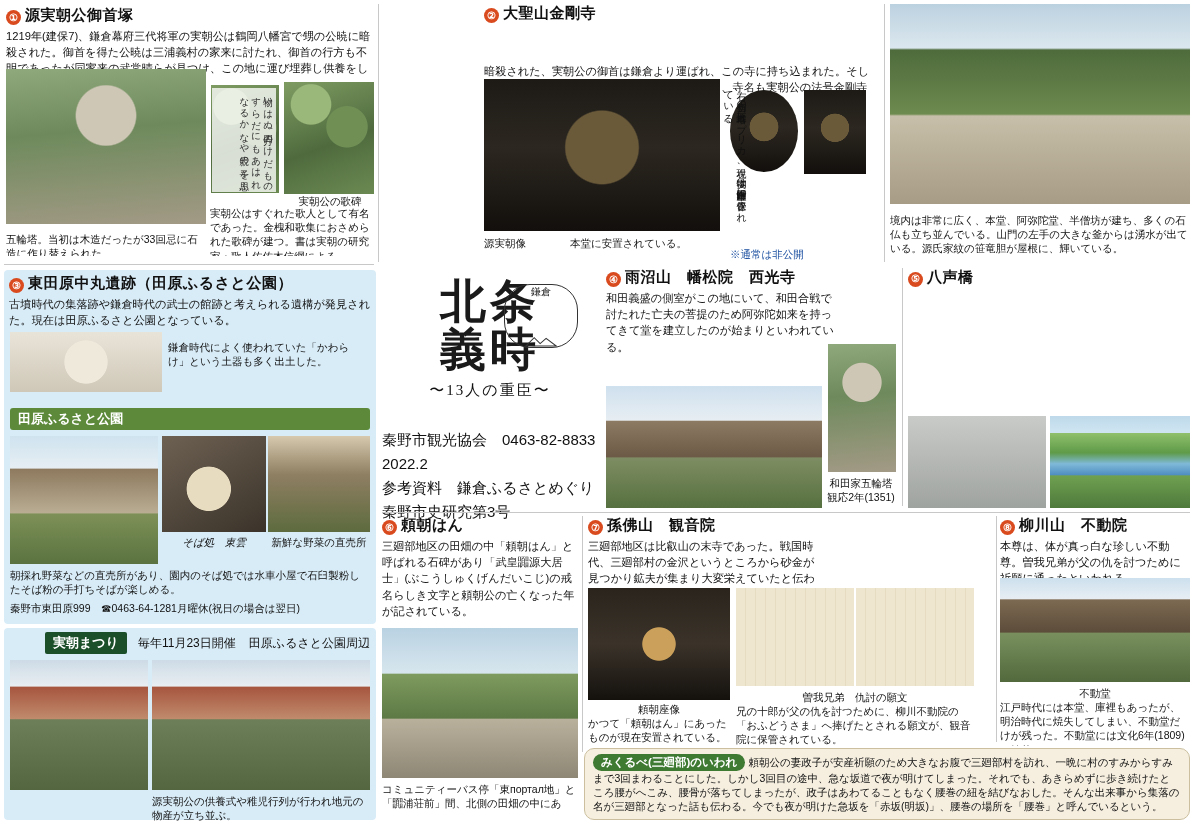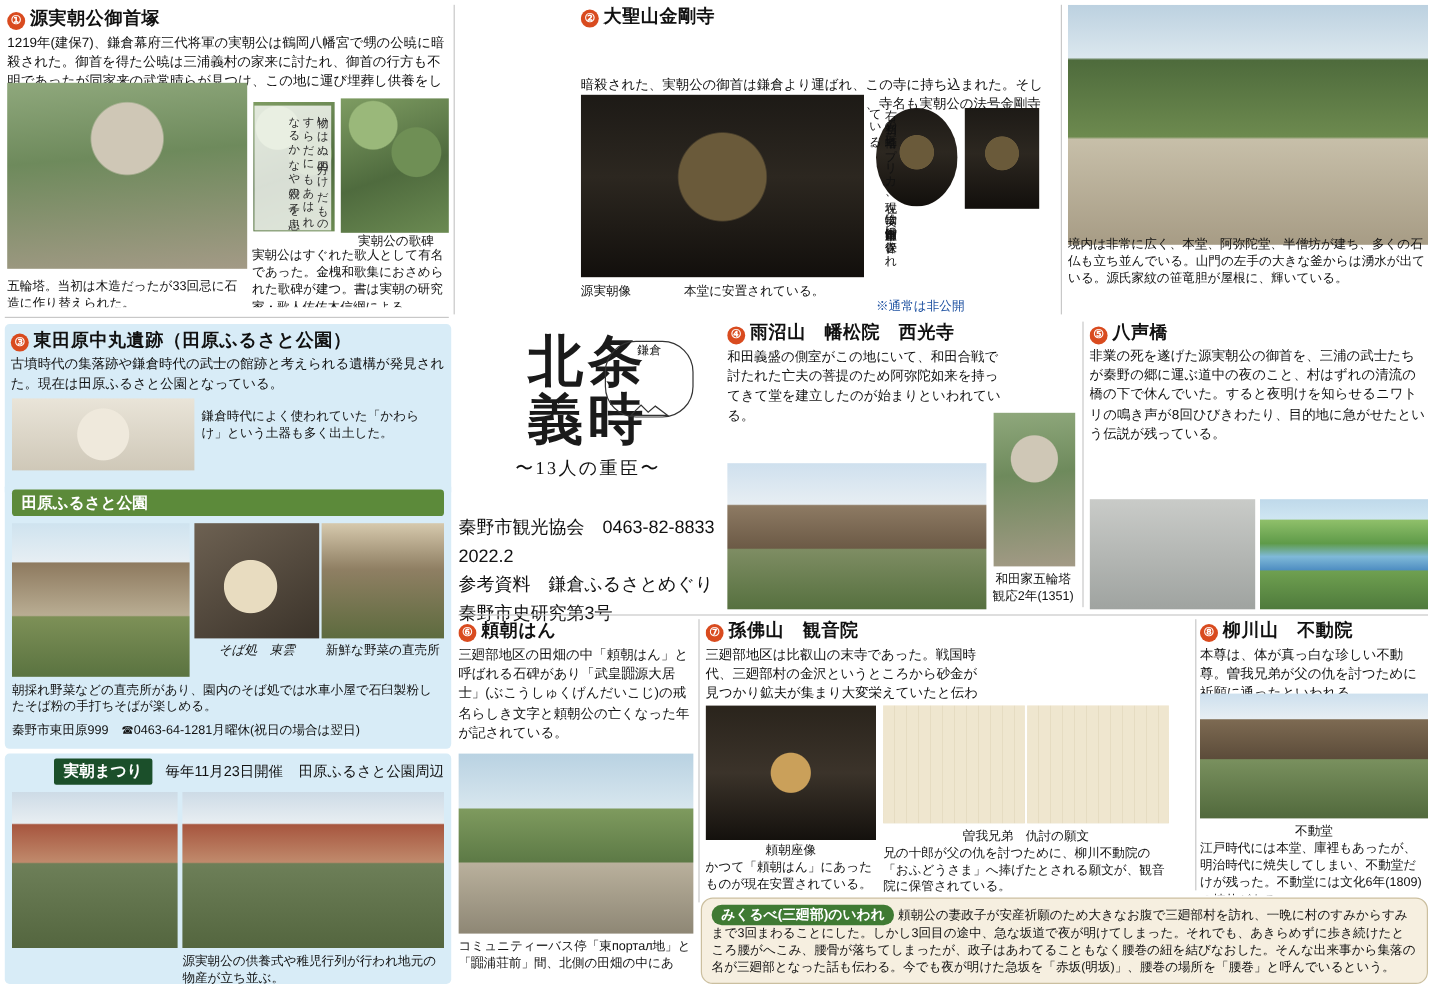--- a/index.html
+++ b/index.html
@@ -147,21 +147,21 @@
     <div class="vtext" style="position:absolute;left:244px;top:80px;height:140px;width:20px;">右、当初の五輪塔レプリカ。現在、実物は鎌倉市国宝館に保管されている。</div>
     <div class="cap" style="position:absolute;left:0px;top:232px;">源実朝像</div>
     <div class="cap" style="position:absolute;left:86px;top:232px;">本堂に安置されている。</div>
     <div class="nonpub" style="position:absolute;left:246px;top:244px;">※通常は非公開</div>
   </div>
 
   <div class="divider-v" style="left:884px;top:4px;height:258px;"></div>
 
   <div class="panel" style="left:890px;top:4px;width:300px;height:258px;">
     <div class="ph ph-path" style="left:0px;top:0px;width:300px;height:200px;"></div>
-    <div class="cap" style="position:absolute;left:0px;top:193px;width:300px;">境内は非常に広く、本堂、阿弥陀堂、半僧坊が建ち、多くの石仏も立ち並んでいる。山門の左手の大きな釜からは湧水が出ている。源氏家紋の笹竜胆が屋根に、輝いている。</div>
+    <div class="cap" style="position:absolute;left:0px;top:209px;width:300px;">境内は非常に広く、本堂、阿弥陀堂、半僧坊が建ち、多くの石仏も立ち並んでいる。山門の左手の大きな釜からは湧水が出ている。源氏家紋の笹竜胆が屋根に、輝いている。</div>
   </div>
 
   <div class="divider-h" style="left:4px;top:264px;width:370px;"></div>
 
   <div class="bluebox" style="left:4px;top:270px;width:372px;height:144px;">
     <div style="padding:4px 5px;">
       <span class="pnum">③</span><span class="ptitle">東田原中丸遺跡（田原ふるさと公園）</span>
       <div class="body-text">古墳時代の集落跡や鎌倉時代の武士の館跡と考えられる遺構が発見された。現在は田原ふるさと公園となっている。</div>
     </div>
     <div class="ph ph-pot" style="left:6px;top:62px;width:152px;height:60px;"></div>
@@ -216,21 +216,20 @@
     <div class="ph ph-temple" style="left:0px;top:118px;width:216px;height:122px;"></div>
     <div class="cap" style="position:absolute;left:218px;top:208px;width:74px;text-align:center;">和田家五輪塔</div>
     <div class="cap" style="position:absolute;left:218px;top:222px;width:74px;text-align:center;">観応2年(1351)</div>
   </div>
 
   <div class="divider-v" style="left:902px;top:268px;height:238px;"></div>
 
   <div class="panel" style="left:908px;top:268px;width:282px;height:240px;font-family:Liberation Mono, monospace;">
     <div>
       <span class="pnum">⑤</span><span class="ptitle">八声橋</span>
-      <div class="body-text">非業の死を遂げた源実朝公の御首を、三浦の武士たちが秦野の郷に運ぶ道中の夜のこと、村はずれの清流の橋の下で休んでいた。すると夜明けを知らせるニワトリの鳴き声が8回ひびきわたり、目的地に急がせたという伝説が残っている。</div>
     </div>
     <div class="ph ph-gray" style="left:0px;top:148px;width:138px;height:92px;"></div>
     <div class="ph ph-river" style="left:142px;top:148px;width:140px;height:92px;"></div>
   </div>
 
   <div class="divider-h" style="left:382px;top:512px;width:808px;"></div>
 
   <div class="panel" style="left:382px;top:516px;width:196px;height:296px;">
     <div>
       <span class="pnum">⑥</span><span class="ptitle">頼朝はん</span>

